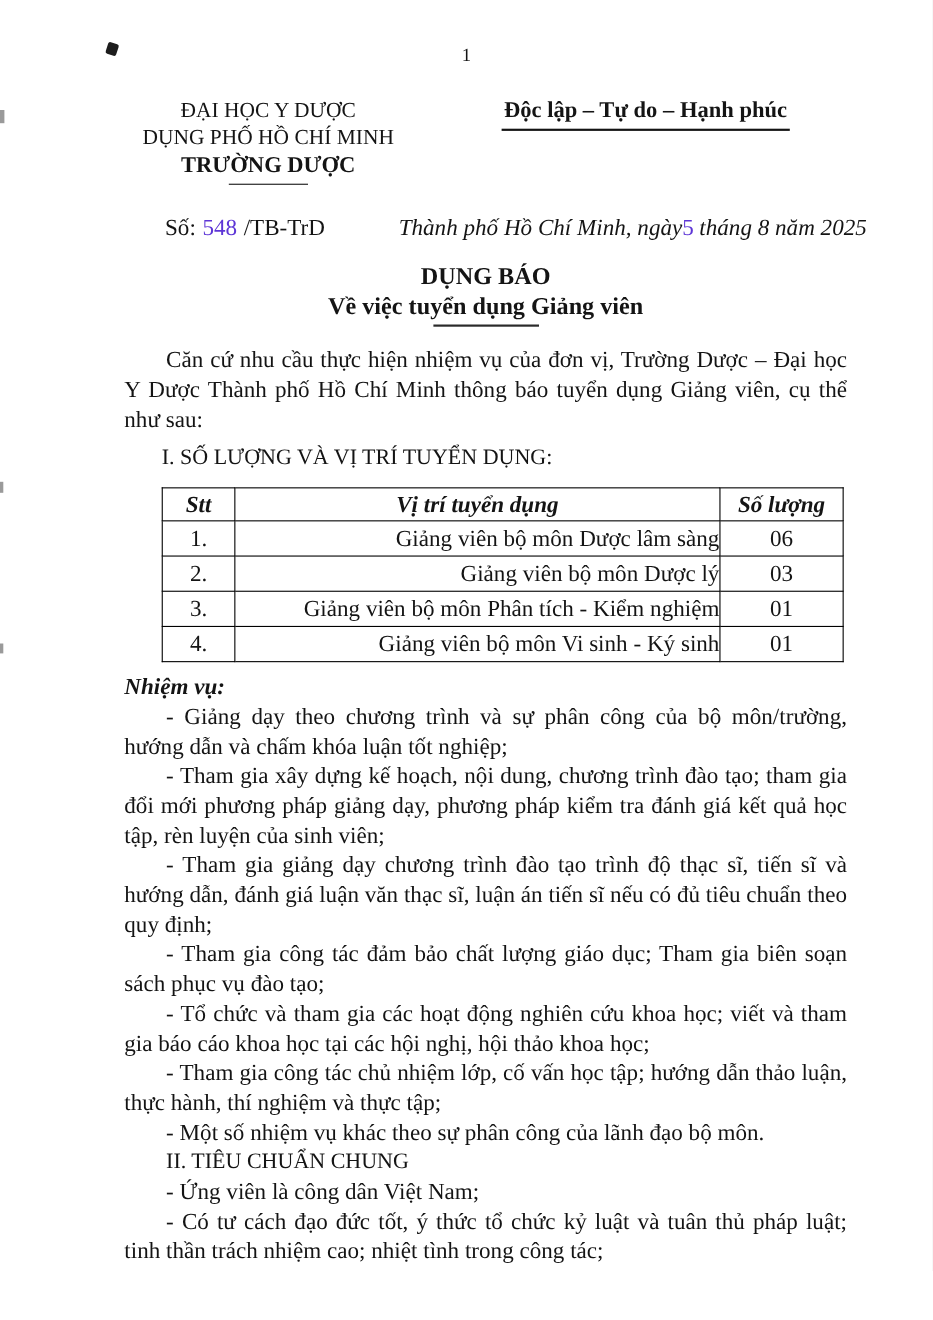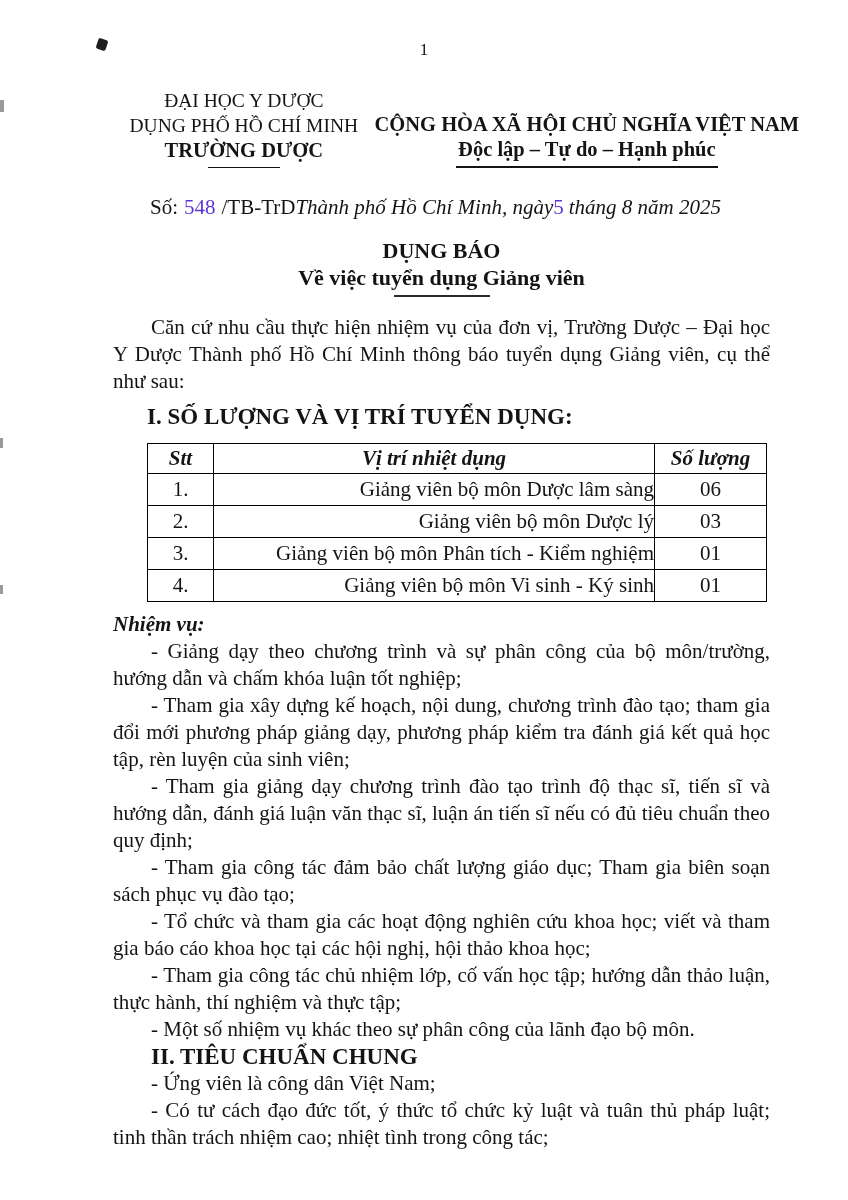--- a/index.html
+++ b/index.html
@@ -9,43 +9,43 @@
     margin:0 auto;
     background:#ffffff;
     color:#141414;
     font-family:"Liberation Serif", serif;
     font-size:21px; line-height:27px;
     overflow:hidden;
   }
   .page-number { padding-top:40px; text-align:center; font-size:17px; line-height:20px; }
 
   
-  .doc-header { display:flex; justify-content:space-between; margin-top:28px; padding-left:114px; padding-right:48px;align-items:flex-end; }
+  .doc-header { display:flex; justify-content:space-between; margin-top:28px; padding-left:114px; padding-right:48px; }
   .header-left { width:268px; text-align:center; font-size:19.5px; line-height:25px; }
   .header-left .org-school { font-weight:bold; font-size:20.5px; }
   .org-rule { width:72px; border-top:1.6px solid #141414; margin:4px auto 0; }
   .header-right { width:440px; text-align:center; font-weight:bold; font-size:20.5px; line-height:25px; }
   .motto-rule { width:262px; border-top:2px solid #141414; margin:4px auto 0; }
 
   
-  .ref-row { display:flex; justify-content:flex-start; margin-top:26px; padding-left:150px; }
+  .ref-row { display:flex; justify-content:space-between; margin-top:26px; padding-left:150px; padding-right:60px; }
   .ref-number { color:#5d35d6; margin:0 6px; }
   .date-line { font-style:italic; }
   .date-day { color:#5d35d6; font-style:normal; margin-right:5px; }
 
   
   .title-block { margin-top:16px; text-align:center; margin-left:113px; margin-right:78px; }
   .title-main { font-weight:bold; font-size:22px; line-height:27px; }
   .title-sub  { font-weight:bold; font-size:22px; line-height:27px; }
   .title-rule { width:96px; border-top:2px solid #2a2a2a; margin:4px auto 0; }
 
   
   .para { margin:0 78px 0 113px; text-align:justify; text-indent:38px; }
   .intro-para { margin-top:17px; }
-  .heading { margin:8px 78px 0 113px; font-weight:bold; text-indent:34px; font-size:23px; }
+  .heading { margin:8px 78px 0 113px; font-weight:normal; text-indent:34px; font-size:20px; }
   .duties-label { margin:9px 78px 0 113px; font-weight:bold; font-style:italic; }
 
   
   table.positions { border-collapse:collapse; margin:13px 0 0 147px; table-layout:fixed; }
   table.positions th, table.positions td { border:1.7px solid #000; font-size:21px; padding:0; }
   table.positions th { font-weight:bold; height:29px; text-align:center;font-style:italic; }
   table.positions td { height:31px; }
   .col-stt { width:66px; }
   .col-pos { width:441px; }
   .col-qty { width:112px; }
@@ -64,21 +64,20 @@
   <div class="page-number">1</div>
 
   <div class="doc-header">
     <div class="header-left">
       <div>ĐẠI HỌC Y DƯỢC</div>
       <div>DỤNG PHỐ HỒ CHÍ MINH</div>
       <div class="org-school">TRƯỜNG DƯỢC</div>
       <div class="org-rule"></div>
     </div>
     <div class="header-right">
-      <div>CỘNG HÒA XÃ HỘI CHỦ NGHĨA VIỆT NAM</div>
       <div>Độc lập – Tự do – Hạnh phúc</div>
       <div class="motto-rule"></div>
     </div>
   </div>
 
   <div class="ref-row">
     <div class="ref-line">
       <span>Số:</span><span class="ref-number">548</span><span>/TB-TrD</span>
     </div>
     <div class="date-line">
@@ -98,21 +97,21 @@
 
   <table class="positions">
     <colgroup>
         <col class="col-stt">
         <col class="col-pos">
         <col class="col-qty">
       </colgroup>
     <thead>
       <tr>
         <th>Stt</th>
-        <th>Vị trí nhiệt dụng</th>
+        <th>Vị trí tuyển dụng</th>
         <th>Số lượng</th>
       </tr>
     </thead>
     <tbody>
       <tr>
         <td class="cell-stt">1.</td>
         <td class="cell-pos">Giảng viên bộ môn Dược lâm sàng</td>
         <td class="cell-qty">06</td>
       </tr>
       <tr>

